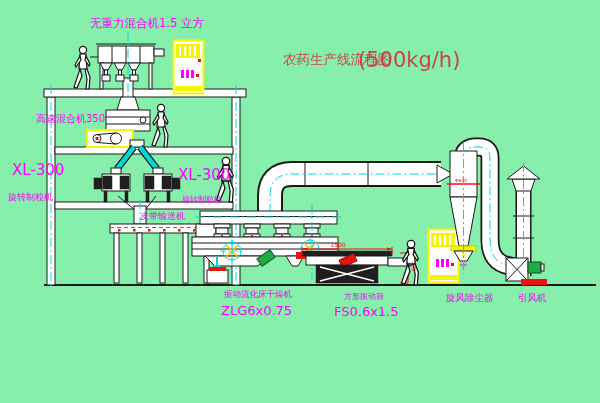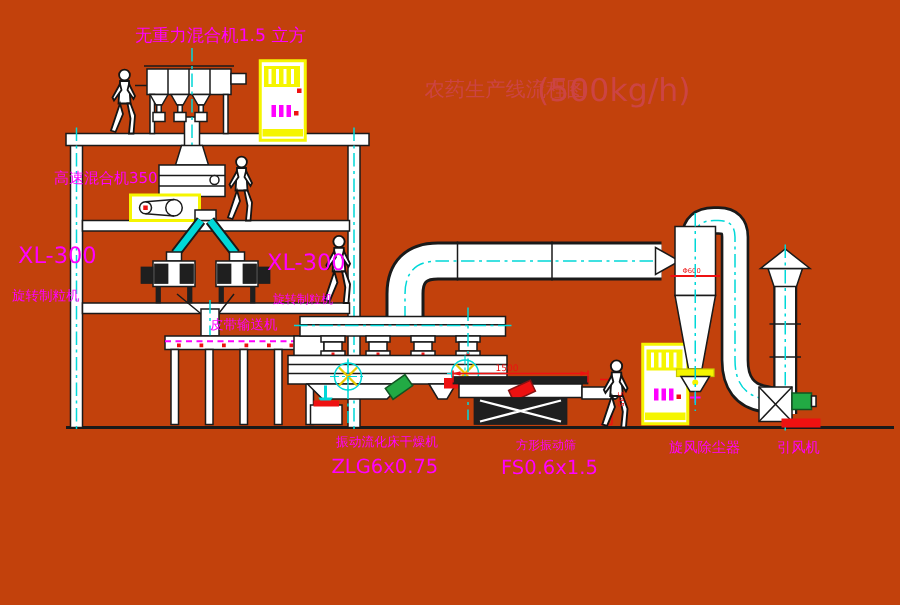--- a/index.html
+++ b/index.html
@@ -1,16 +1,16 @@
 <!DOCTYPE html>
 <html><head>
 <meta charset="utf-8">
 <style>
   html,body{margin:0;padding:0;background:#fff;}
-  #stage{position:relative;width:600px;height:403px;background:#c2410c;overflow:hidden;
+  #stage{position:relative;width:600px;height:403px;background:#86efac;overflow:hidden;
          font-family:"DejaVu Sans",sans-serif;}
   svg{display:block}
   svg text{font-family:"DejaVu Sans",sans-serif;}
   .lbl{fill:#ff00ff;}
   .ttl{fill:#cc4444;}
   .dim{fill:#ee1111;}
   .ln{stroke:#1a1a1a;fill:#ffffff;stroke-width:1;}
   .lnf{stroke:#1a1a1a;fill:none;stroke-width:1;}
   .blk{fill:#1f1f1f;stroke:#1f1f1f;stroke-width:0.5;}
   .cl{stroke:#00d8d8;fill:none;stroke-width:1;stroke-dasharray:9 3 2 3;}

